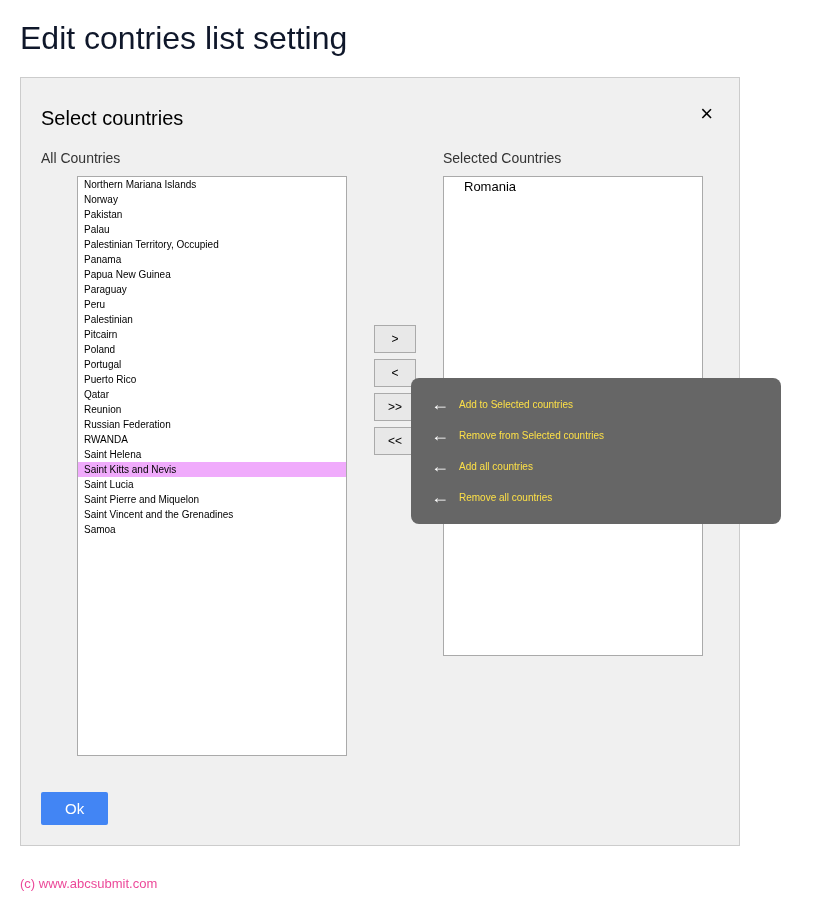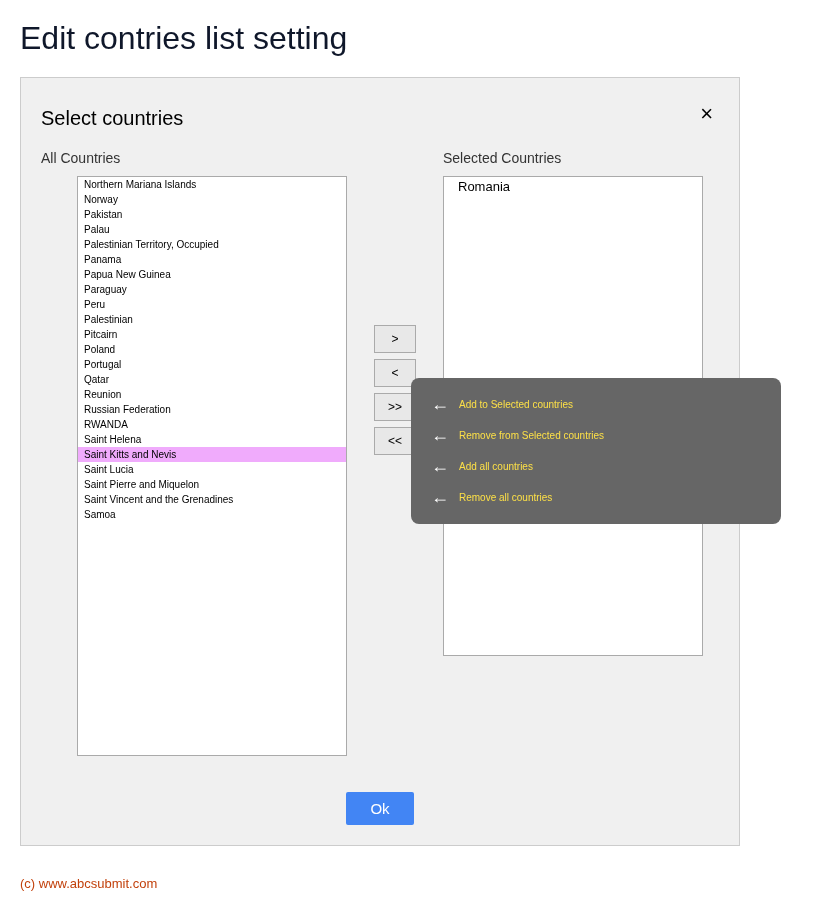--- a/index.html
+++ b/index.html
@@ -81,21 +81,21 @@
     .selected-list {
       width: 260px;
       height: 480px;
       border: 1px solid #aaa;
       background: #fff;
       overflow-y: scroll;
       font-size: 13px;
       color: #000;
     }
     .selected-list .list-item {
-      padding: 2px 14px;
+      padding: 2px 20px;
       cursor: default;
       white-space: nowrap;
     }
     .buttons-column {
       display: flex;
       flex-direction: column;
       align-items: center;
       justify-content: center;
       gap: 6px;
       padding: 0 12px;
@@ -138,36 +138,36 @@
       color: #fff;
       flex-shrink: 0;
     }
     .tooltip-text {
       font-size: 10px;
       color: #fde047;
       text-align: right;
     }
     .dialog-footer {
       display: flex;
-      justify-content: center;
+      justify-content: flex-start;
       margin-top: 24px;
       padding-top: 12px;
     }
     .ok-btn {
       background: #4285f4;
       color: #fff;
       border: none;
       padding: 8px 24px;
       font-size: 15px;
       cursor: pointer;
       border-radius: 2px;
     }
     .footer-text {
       font-size: 13px;
-      color: #c2410c;
+      color: #ec4899;
       margin-top: 30px;
     }
   </style>
 </head>
 <body>
 
 <h1 class="page-title">Edit contries list setting</h1>
 
 <div class="dialog-wrapper">
   <div class="dialog-header">
@@ -186,20 +186,21 @@
           <div class="list-item">Palau</div>
           <div class="list-item">Palestinian Territory, Occupied</div>
           <div class="list-item">Panama</div>
           <div class="list-item">Papua New Guinea</div>
           <div class="list-item">Paraguay</div>
           <div class="list-item">Peru</div>
           <div class="list-item">Palestinian</div>
           <div class="list-item">Pitcairn</div>
           <div class="list-item">Poland</div>
           <div class="list-item">Portugal</div>
+          <div class="list-item">Puerto Rico</div>
           <div class="list-item">Qatar</div>
           <div class="list-item">Reunion</div>
           <div class="list-item">Russian Federation</div>
           <div class="list-item">RWANDA</div>
           <div class="list-item">Saint Helena</div>
           <div class="list-item selected">Saint Kitts and Nevis</div>
           <div class="list-item">Saint Lucia</div>
           <div class="list-item">Saint Pierre and Miquelon</div>
           <div class="list-item">Saint Vincent and the Grenadines</div>
           <div class="list-item">Samoa</div>

